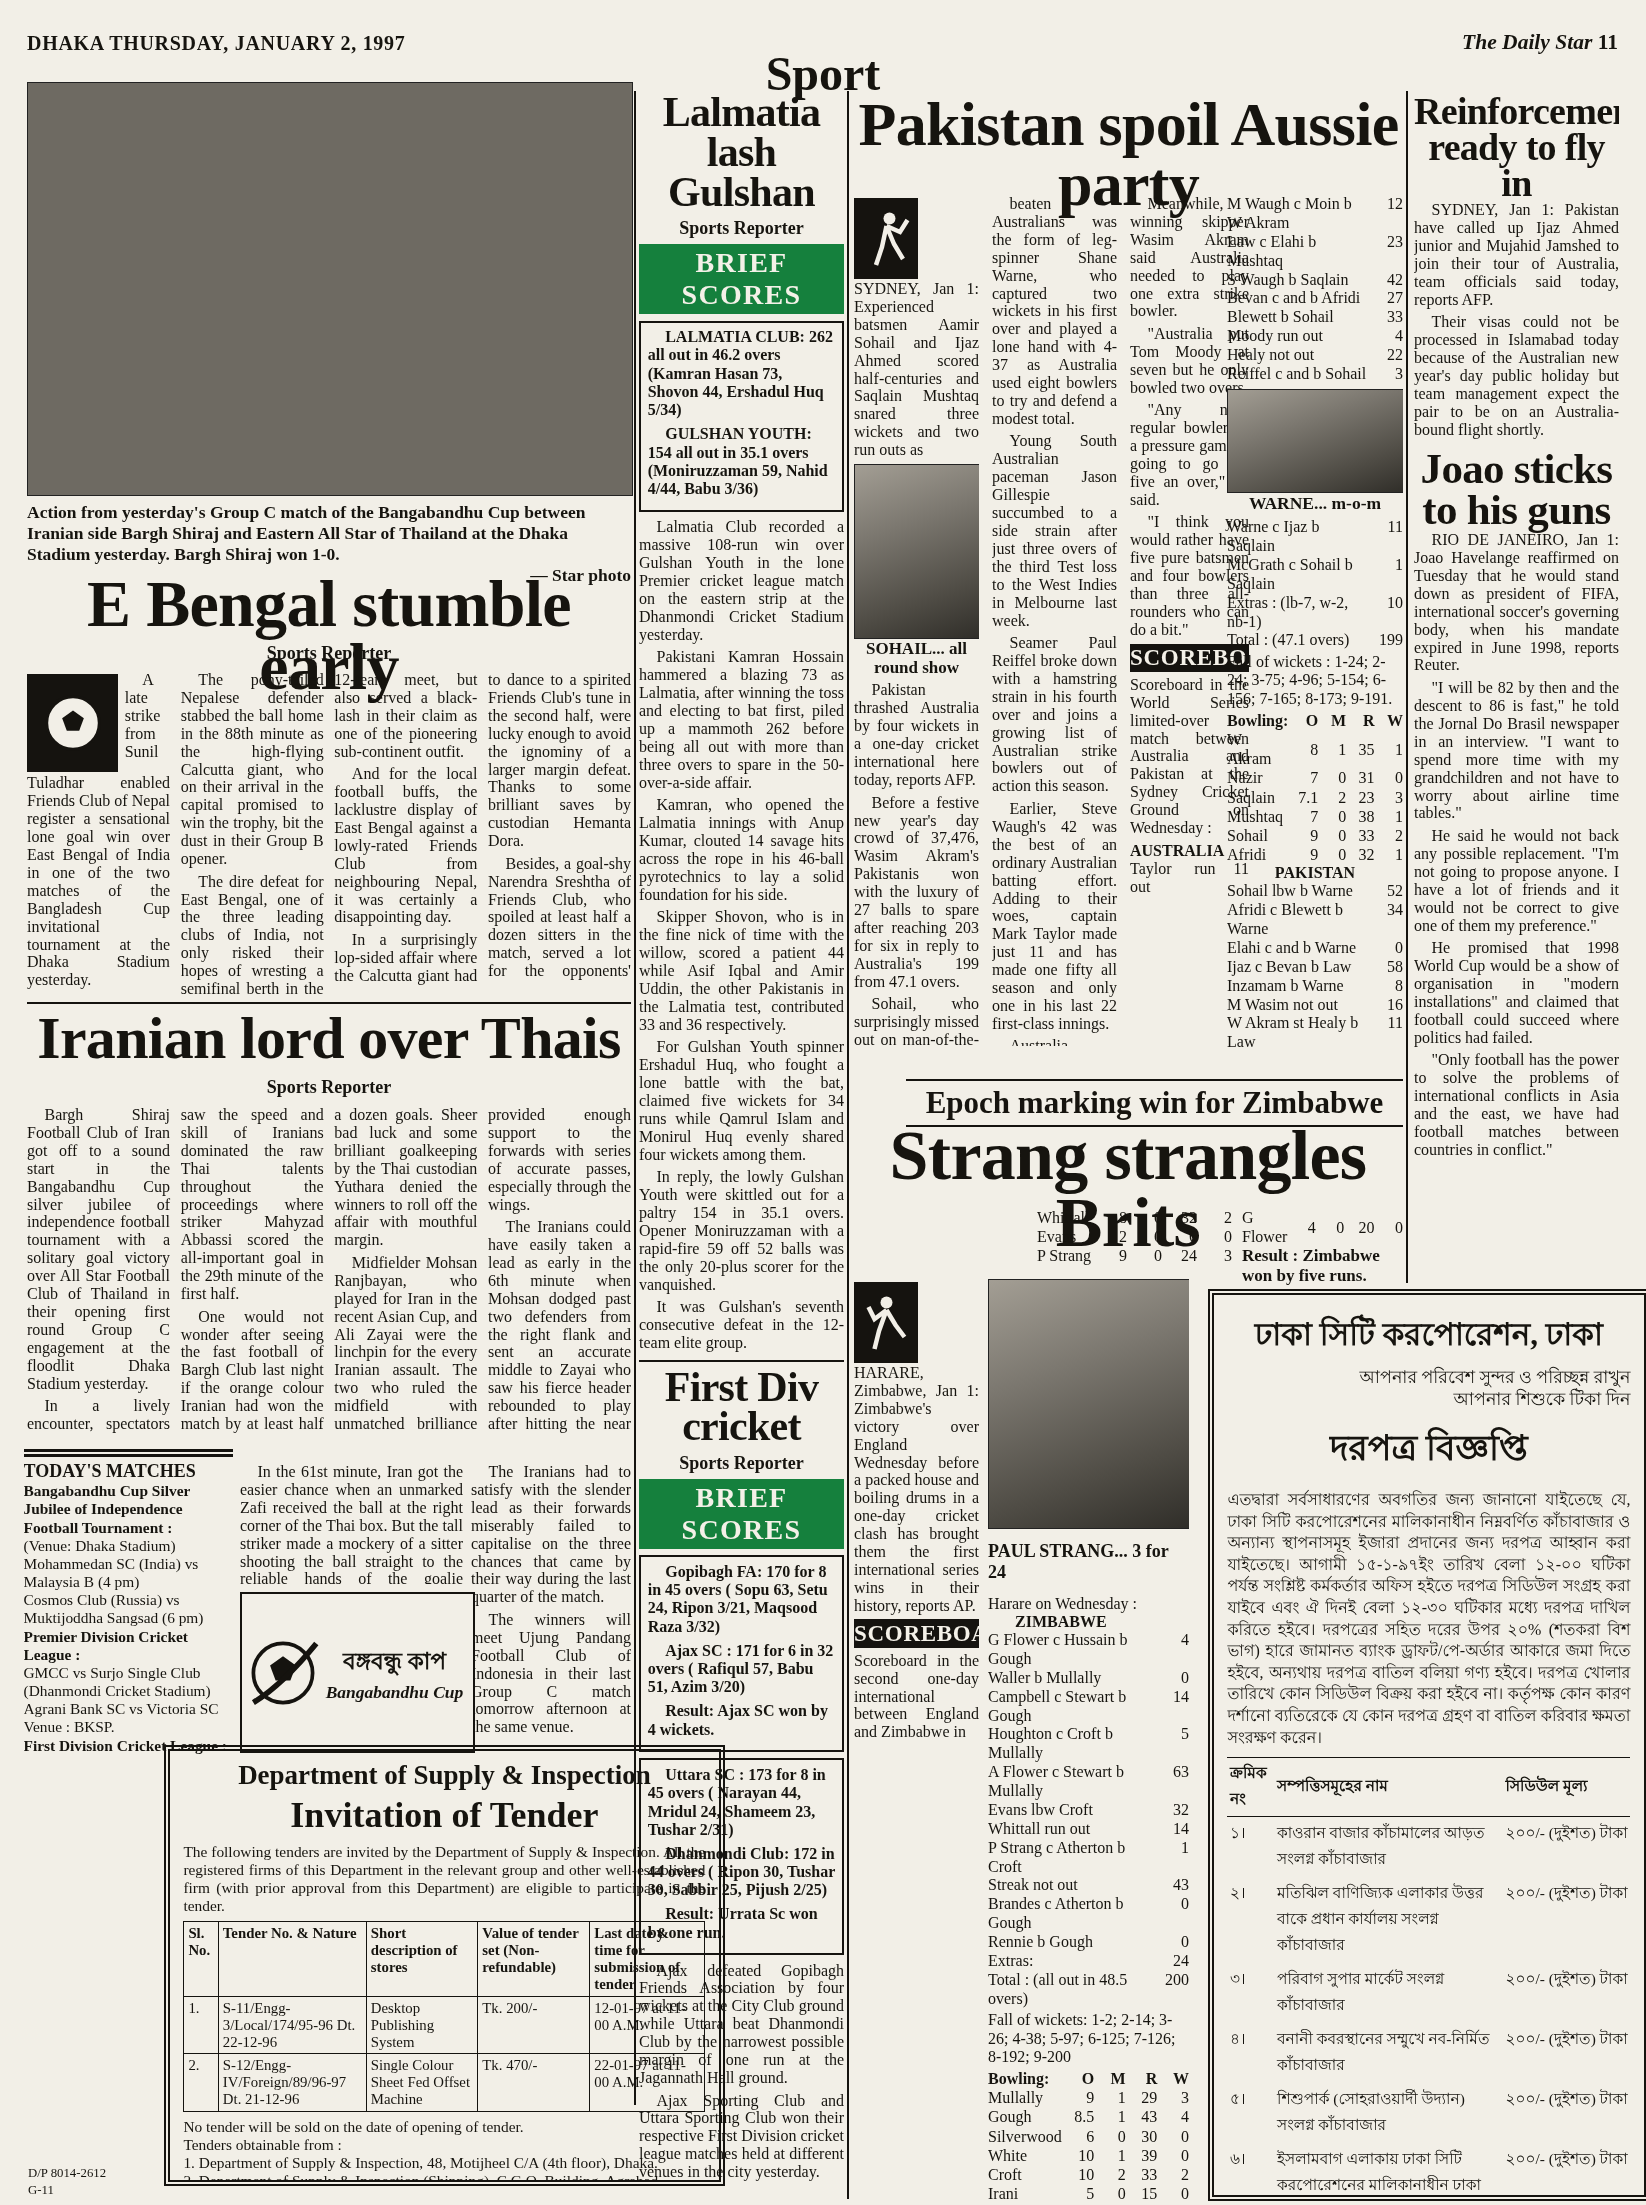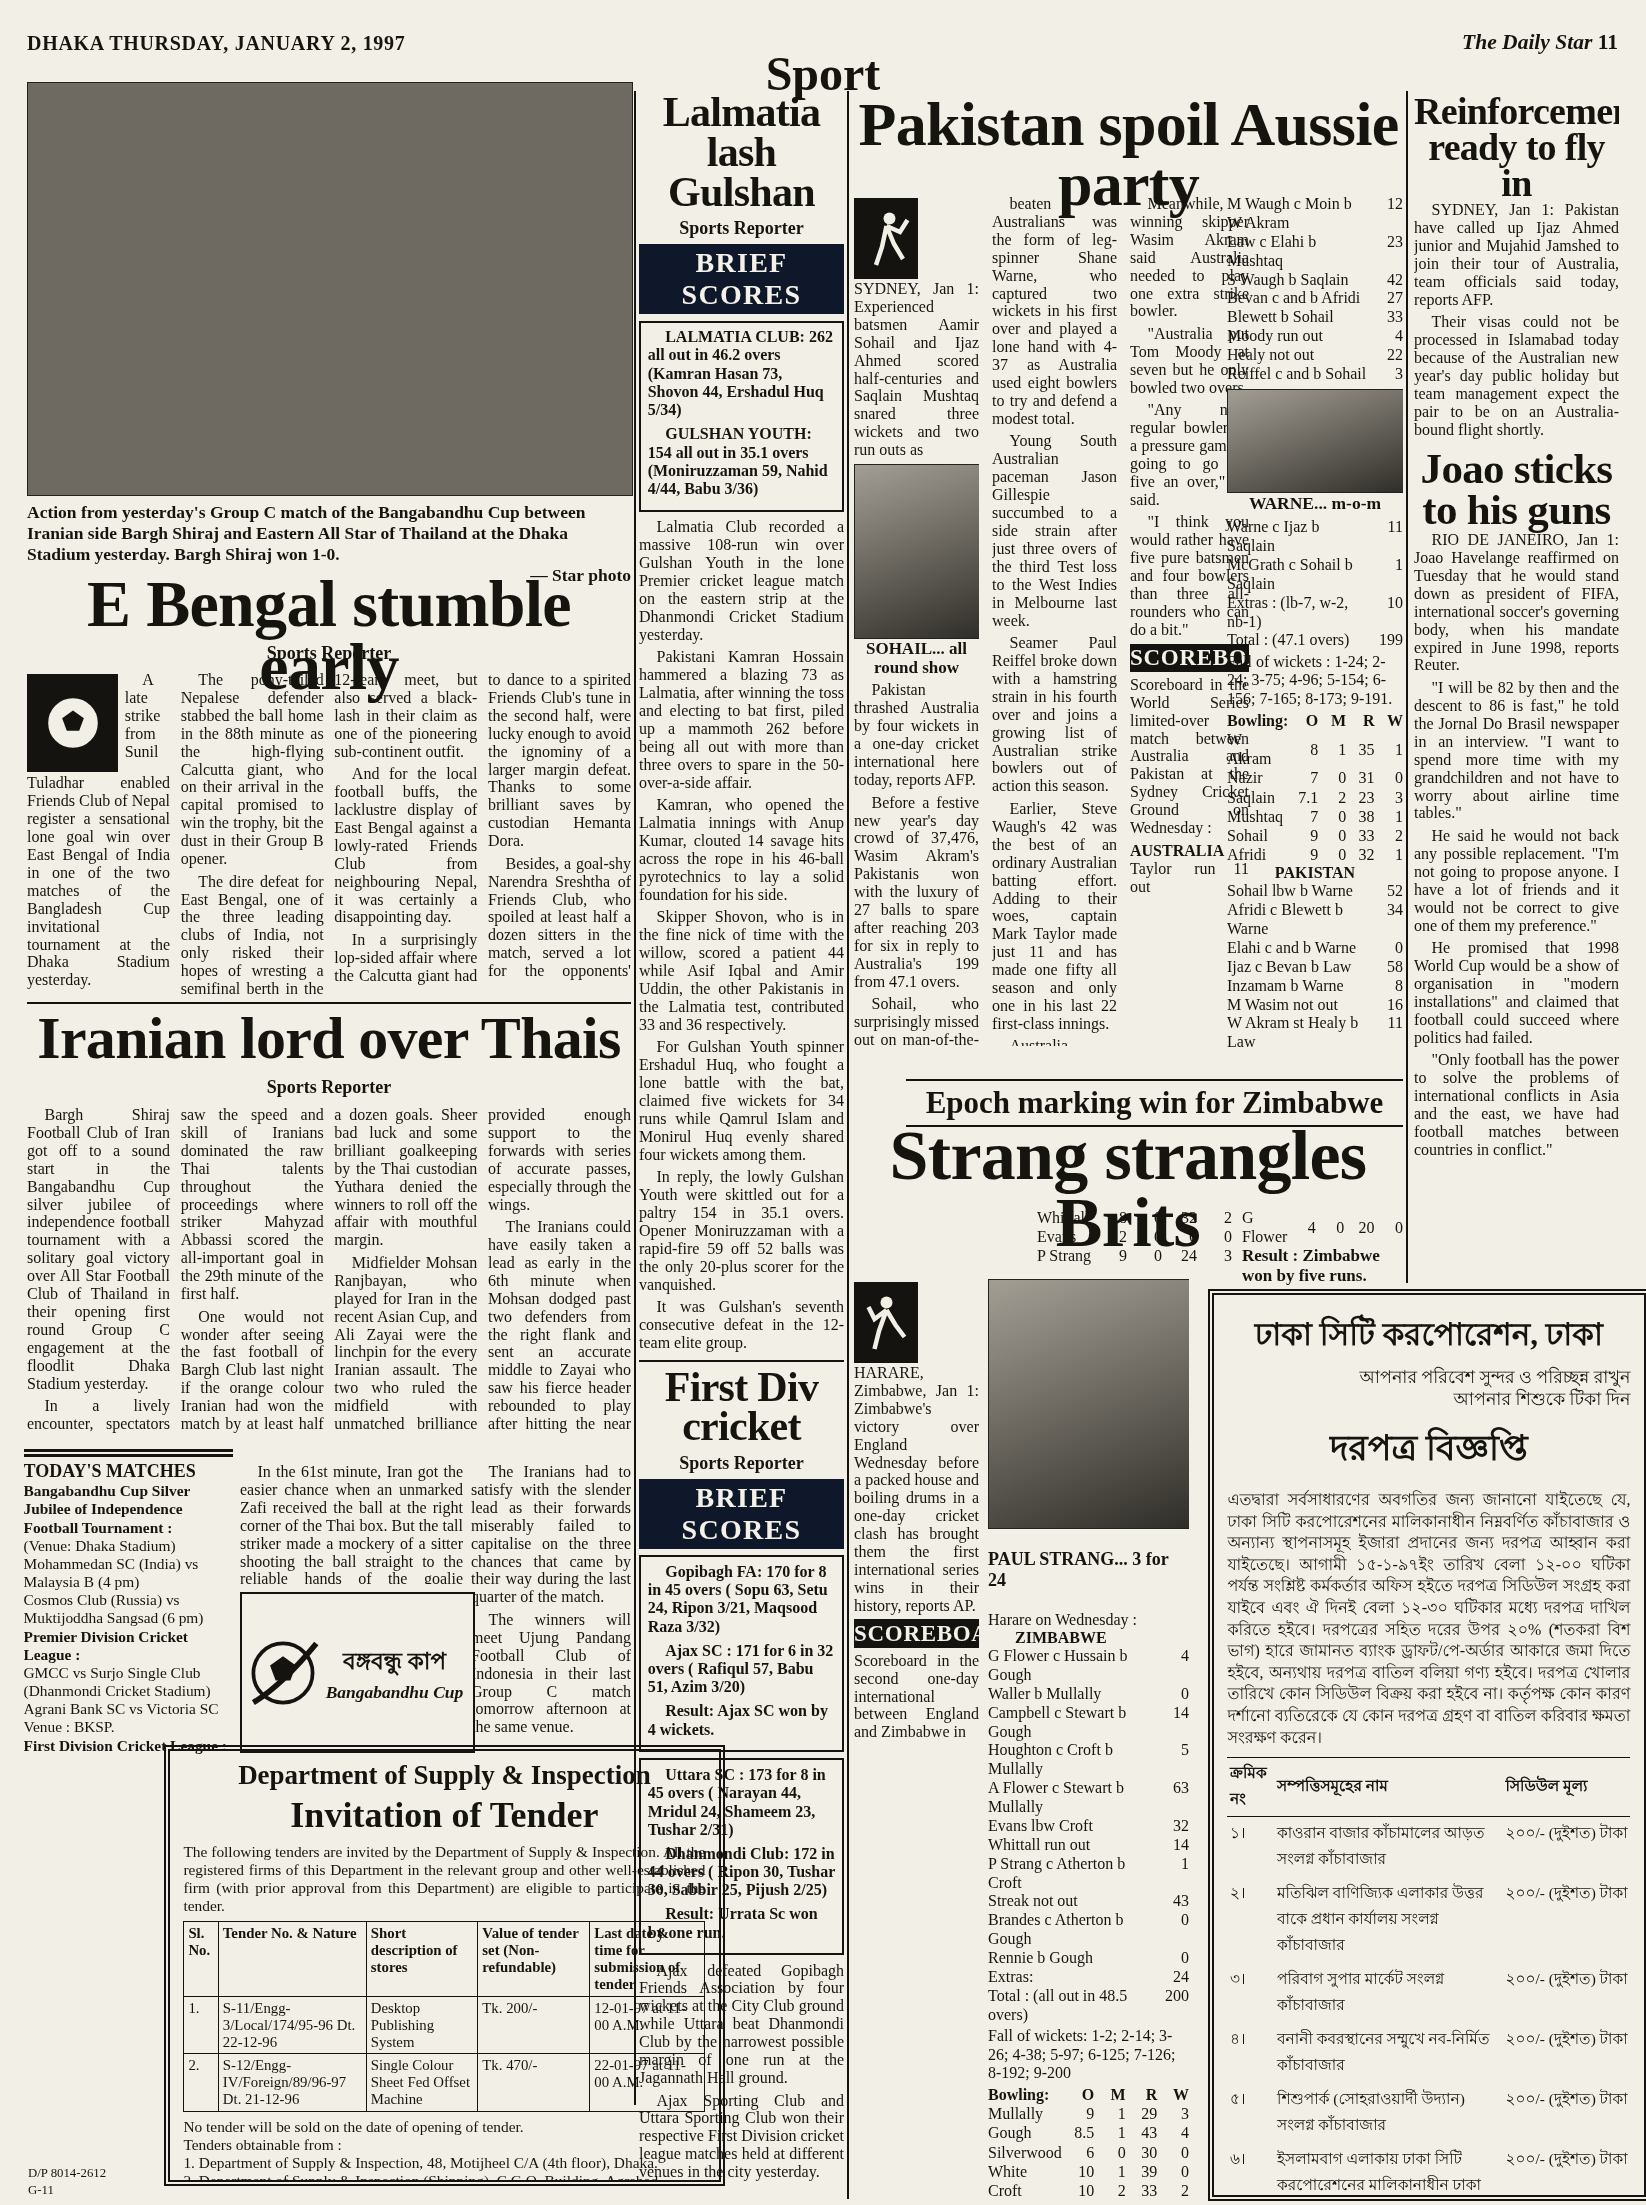--- a/index.html
+++ b/index.html
@@ -5,21 +5,21 @@
   html,body{margin:0;padding:0;background:#888;}
   .page{position:relative;width:1646px;height:2205px;background:#f2efe7;color:#16140f;
         font-family:"Liberation Serif","DejaVu Serif",serif;overflow:hidden;}
   .abs{position:absolute;}
   .ctr{text-align:center;}
   .bold{font-weight:bold;}
   .jus{text-align:justify;}
   .clip{overflow:hidden;}
   .hl{font-weight:bold;letter-spacing:-0.7px;line-height:.96;}
   .byline{font-weight:bold;font-size:18px;text-align:center;}
-  .bar{background:#0f172a;color:#f4f1e8;font-weight:bold;text-align:center;
+  .bar{background:#15803d;color:#f4f1e8;font-weight:bold;text-align:center;
        font-size:28px;letter-spacing:1.3px;padding:2.7px 0;}
   .barsm{background:#15130f;color:#f4f1e8;font-weight:bold;text-align:center;
        font-size:23px;letter-spacing:0.7px;padding:1.3px 0;}
   .colbody{font-size:16px;line-height:1.12;}
   .colbody p{margin:0 0 4.7px 0;text-indent:17.5px;}
   .colbody p.nolede{text-indent:0;}
   .scorebox{border:2.7px solid #15130f;padding:5.4px 6.7px;margin:6.7px 0;}
   .scorebox p{margin:0 0 5.4px 0;text-indent:17.5px;font-weight:bold;font-size:16px;line-height:1.15;}
   .srow{display:flex;justify-content:space-between;font-size:16px;line-height:1.18;}
   .srow .nm{flex:1;padding-right:4px;}
@@ -517,21 +517,21 @@
           <path d="M15 12 L10 26 L7 38 M15 12 L21 22 L27 30 M15 12 L7 18 L3 10" stroke="#f2efe7" stroke-width="3" fill="none"></path>
         </svg>
     </div>
     <p class="nolede">HARARE, Zimbabwe, Jan 1: Zimbabwe's victory over England Wednesday before a packed house and boiling drums in a one-day cricket clash has brought them the first international series wins in their history, reports AP.</p>
     <div class="barsm">SCOREBOARD</div>
     <p class="nolede" style="margin-top:4px;">Scoreboard in the second one-day international between England and Zimbabwe in</p>
   </div>
 
   <div class="abs clip" style="left:988px;top:1279px;width:201px;height:923px;font-size:16px;">
     <div class="photo2" style="width:200px;height:248px;"></div>
-    <div class="bold" style="font-size:18px;margin:20px 0;">PAUL STRANG... 3 for 24</div>
+    <div class="bold" style="font-size:18px;margin:12px 0;">PAUL STRANG... 3 for 24</div>
     <div>Harare on Wednesday :</div>
     <div class="bold" style="padding-left:27px;">ZIMBABWE</div>
     <div>
 
     <div class="srow">
           <span class="nm">G Flower c Hussain b Gough</span>
           <span class="rn">4</span>
         </div>
         <div class="srow">
           <span class="nm">Waller b Mullally</span>

